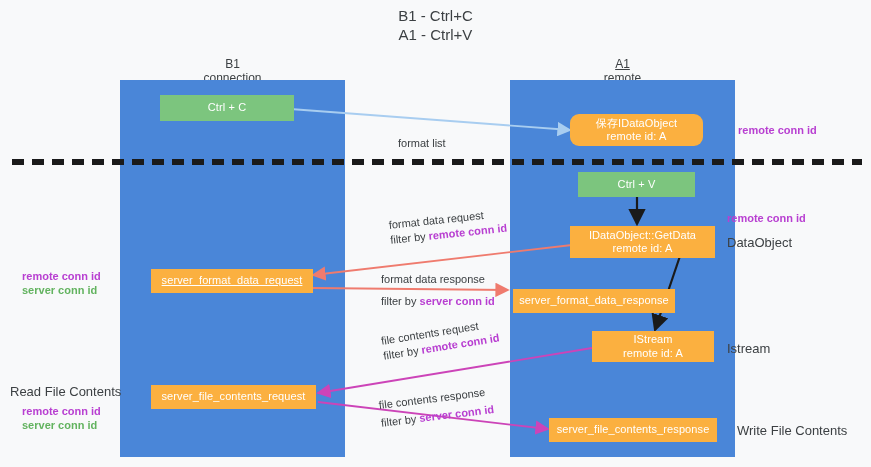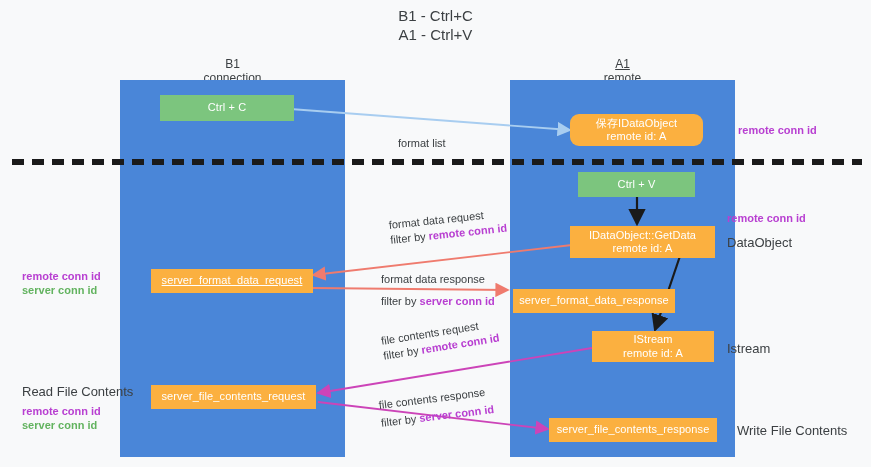--- a/index.html
+++ b/index.html
@@ -224,17 +224,17 @@
 
   <div class="side-note plain" style="left:727px; top:236px;">DataObject</div>
 
   <div class="side-note plain" style="left:727px; top:342px;">Istream</div>
 
   <div class="side-note plain" style="left:737px; top:424px;">Write File Contents</div>
 
   <div class="side-note purple" style="left:22px; top:269px;">remote conn id</div>
   <div class="side-note green-t" style="left:22px; top:283px;">server conn id</div>
 
-  <div class="side-note plain" style="left:22px; top:385px;">Read File Contents</div>
+  <div class="side-note plain" style="left:10px; top:385px;">Read File Contents</div>
   <div class="side-note purple" style="left:22px; top:404px;">remote conn id</div>
   <div class="side-note green-t" style="left:22px; top:418px;">server conn id</div>
 
 </div>
 
 </body></html>

